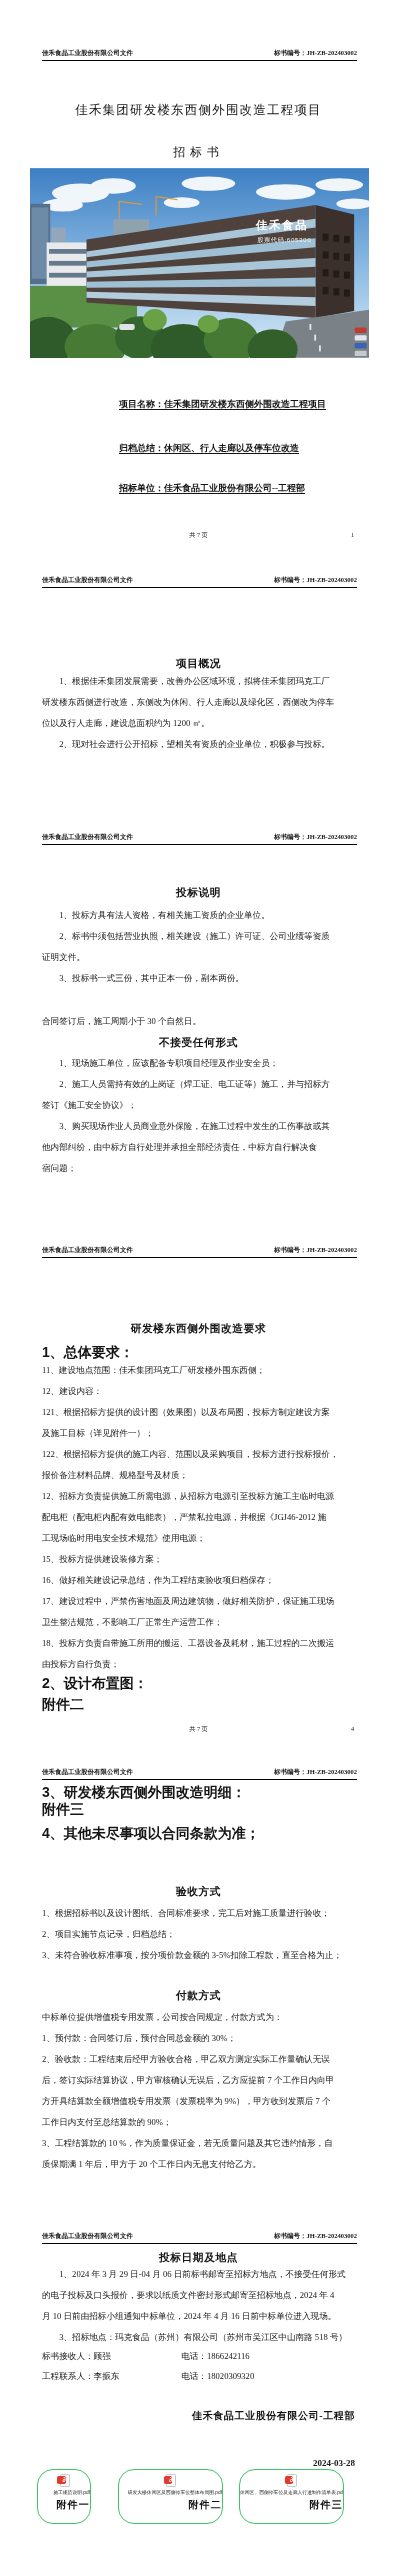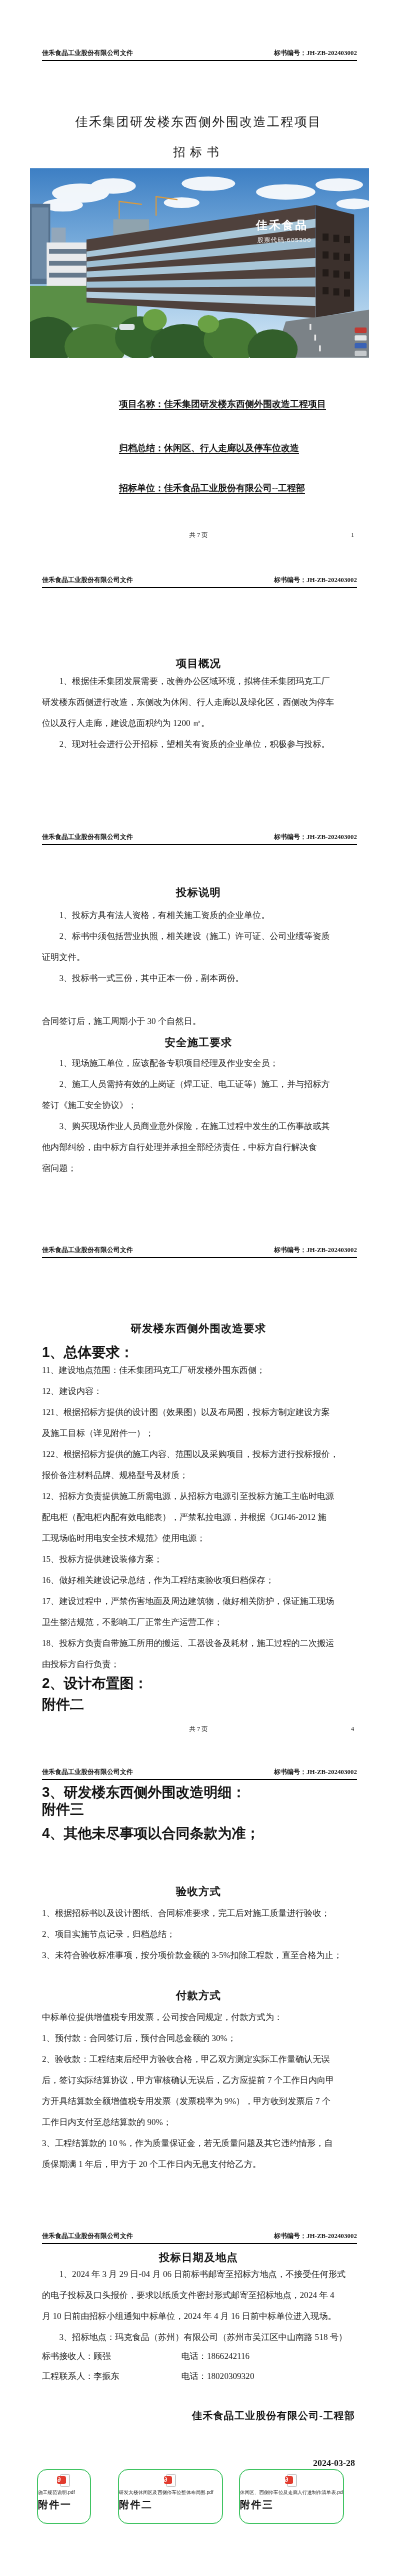--- a/index.html
+++ b/index.html
@@ -17,40 +17,40 @@
       font-family:"Liberation Sans","DejaVu Sans",sans-serif;letter-spacing:0.6px;}
 
   
   .body{position:absolute;left:42px;width:316px;font-size:8.6px;line-height:21px;
         white-space:pre;}
   .bline{position:absolute;left:42px;font-size:14px;font-weight:700;
          font-family:"Liberation Sans","DejaVu Sans",sans-serif;}
 
   
   .title{position:absolute;top:102px;left:0;width:397px;text-align:center;font-size:12.5px;
-         letter-spacing:1.2px;margin-top:12px;}
+         letter-spacing:1.2px;}
   .subtitle{position:absolute;top:144px;left:0;width:397px;text-align:center;font-size:12px;
             letter-spacing:4.8px;}
   .photo{position:absolute;top:168px;left:30px;width:339px;height:190px;display:block;}
   .cfield{position:absolute;left:119px;font-size:9px;font-weight:700;
           text-decoration:underline;text-underline-offset:2.4px;}
 
   
   .ft{position:absolute;left:0;width:397px;text-align:center;font-size:6.2px;}
   .pg{position:absolute;right:43px;font-size:6.2px;}
 
   
   .contact{position:absolute;left:42px;width:316px;font-size:8.6px;}
   .contact .cname{display:inline-block;width:137px;}
   .sig{position:absolute;right:42px;font-size:10px;font-weight:700;letter-spacing:0.6px;}
   .date{position:absolute;right:42px;font-size:9px;font-weight:700;margin-top:25px;}
 
   
-  .att{position:absolute;top:2469px;height:55px;border:1.2px solid #41c463;border-radius:10px;
-       background:#fff;box-sizing:border-box;text-align:left;cursor:pointer;}
+  .att{position:absolute;top:2469px;height:55px;border:1.2px solid #41c463;border-radius:16px;
+       background:#fff;box-sizing:border-box;text-align:right;cursor:pointer;}
   .pdfwrap{position:relative;width:14.3px;height:13px;margin:4.2px auto 0;}
   .pdf-sheet{position:absolute;right:1.2px;top:0;width:8.3px;height:11.3px;background:#fdfdfd;
              border:0.6px solid #c9c9c9;border-radius:1.2px;}
   .pdf-badge{position:absolute;left:0.6px;top:1.8px;width:8.3px;height:8.3px;background:#e23b2e;
              border-radius:1.8px;color:#fff;font:700 6.5px/8.3px "Liberation Sans",sans-serif;}
   .att .file{font-family:"Liberation Sans","DejaVu Sans",sans-serif;font-size:4.8px;
              color:#222;margin-top:1.8px;white-space:nowrap;overflow:hidden;}
   .att .label{font-size:10px;font-weight:700;margin-top:3px;letter-spacing:1.2px;}
 </style>
 </head>
@@ -182,21 +182,21 @@
 研发楼东西侧进行改造，东侧改为休闲、行人走廊以及绿化区，西侧改为停车
 位以及行人走廊，建设总面积约为 1200 ㎡。
 　　2、现对社会进行公开招标，望相关有资质的企业单位，积极参与投标。</div>
 
   <div class="h1" style="top:886px">投标说明</div>
   <div class="body" style="top:905px">　　1、投标方具有法人资格，有相关施工资质的企业单位。
 　　2、标书中须包括营业执照，相关建设（施工）许可证、公司业绩等资质
 证明文件。
 　　3、投标书一式三份，其中正本一份，副本两份。</div>
   <div class="body" style="top:1011px">合同签订后，施工周期小于 30 个自然日。</div>
-  <div class="h1" style="top:1036px">安全施工要求</div>
+  <div class="h1" style="top:1036px">不接受任何形式</div>
   <div class="body" style="top:1053px">　　1、现场施工单位，应该配备专职项目经理及作业安全员；
 　　2、施工人员需持有效的上岗证（焊工证、电工证等）施工，并与招标方
 签订《施工安全协议》；
 　　3、购买现场作业人员商业意外保险，在施工过程中发生的工伤事故或其
 他内部纠纷，由中标方自行处理并承担全部经济责任，中标方自行解决食
 宿问题；</div>
 
   <div class="h1" style="top:1322px">研发楼东西侧外围改造要求</div>
   <div class="bline" style="top:1344px">1、总体要求：</div>
   <div class="body" style="top:1360px">11、建设地点范围：佳禾集团玛克工厂研发楼外围东西侧；

